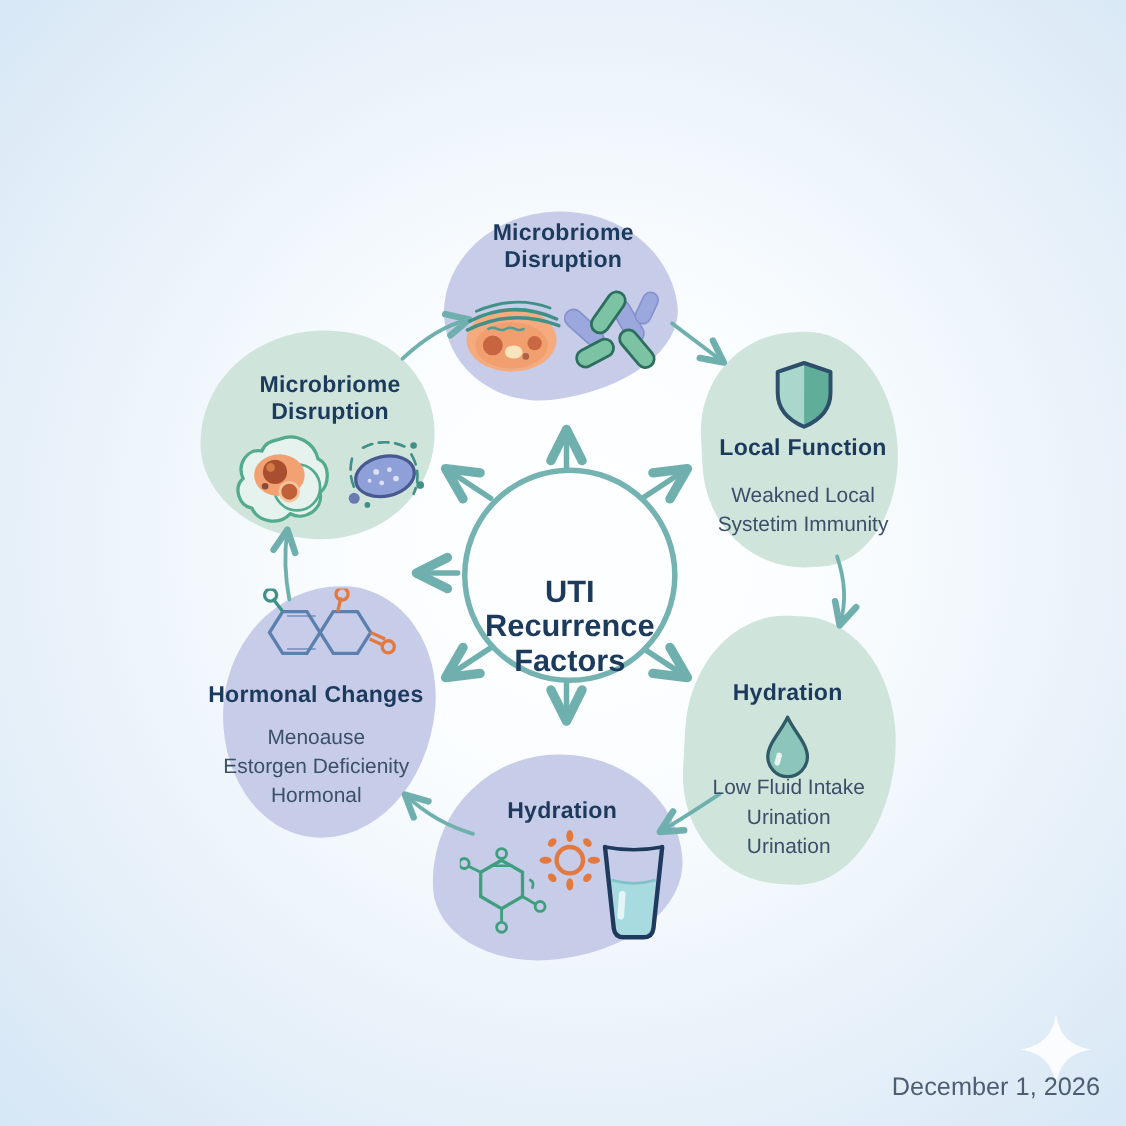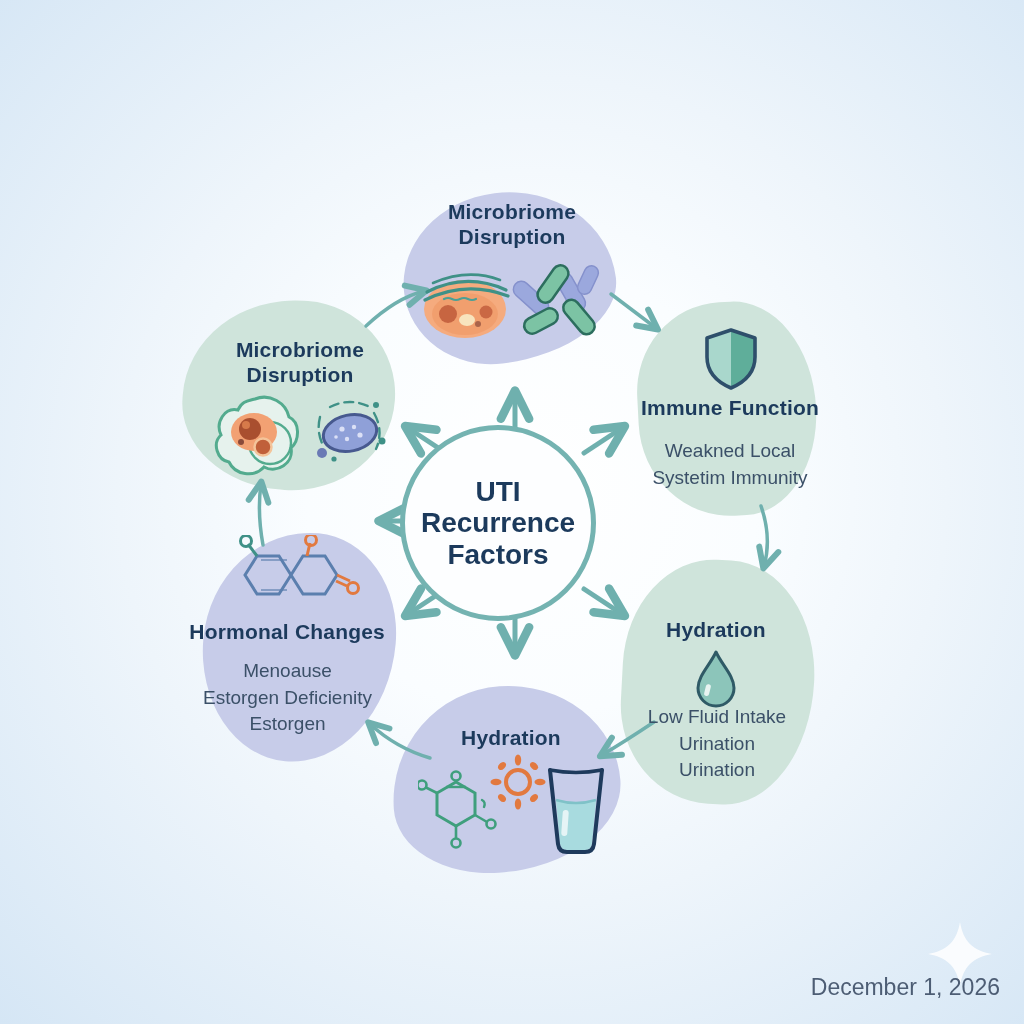--- a/index.html
+++ b/index.html
@@ -14,23 +14,23 @@
   .blob.mint{background:#cfe4db;}
   .node-title{
     position:absolute;text-align:center;font-weight:700;color:#1c3a5c;
     font-size:21px;line-height:1.18;letter-spacing:.2px;
   }
   .node-sub{
     position:absolute;text-align:center;font-weight:400;color:#3b5068;
     font-size:19px;line-height:1.4;
   }
   .center-circle{
-    position:absolute;left:400px;top:425px;width:186px;height:186px;
+    position:absolute;left:420px;top:425px;width:186px;height:186px;
     border-radius:50%;border:5px solid #74b3b1;background:#fdfeff;
-    display:flex;align-items:center;justify-content:center;
+    display:flex;align-items:flex-end;justify-content:center;
   }
   .center-text{
     text-align:center;font-weight:700;color:#1c3a5c;font-size:28px;line-height:1.12;
   }
   .arrows{position:absolute;left:0;top:0;}
   .icon-svg{position:absolute;}
   .footer-date{
     position:absolute;right:24px;top:974px;font-size:23px;color:#4d5d74;text-align:right;
   }
   .sparkle{position:absolute;left:928px;top:922px;}
@@ -130,21 +130,21 @@
       <circle cx="68" cy="44" r="3.5" fill="#3f9187"></circle>
       <circle cx="20" cy="62" r="2.6" fill="#3f9187"></circle>
     </g>
   </svg>
 
   <svg class="icon-svg" style="left:702px;top:326px;" width="58" height="66" viewBox="0 0 58 66">
     <path d="M29,4 L53,12 V31 C53,46 43,56 29,62 C15,56 5,46 5,31 V12 Z" fill="#a9d7cc"></path>
     <path d="M29,4 L53,12 V31 C53,46 43,56 29,62 Z" fill="#5fae9a"></path>
     <path d="M29,4 L53,12 V31 C53,46 43,56 29,62 C15,56 5,46 5,31 V12 Z" fill="none" stroke="#2e4f6b" stroke-width="3.6" stroke-linejoin="round"></path>
   </svg>
-  <div class="node-title" style="left:630px;top:396px;width:200px;">Immune Function</div>
+  <div class="node-title" style="left:630px;top:396px;width:200px;">Local Function</div>
   <div class="node-sub" style="left:625px;top:438px;width:210px;">
     <div>Weakned Local</div>
     <div>Systetim Immunity</div>
   </div>
 
   <svg class="icon-svg" style="left:225px;top:535px;" width="135" height="85" viewBox="0 0 135 85">
     <polygon points="20,40 32,21 54,21 66,40 54,59 32,59" fill="none" stroke="#5b7fae" stroke-width="3"></polygon>
     <polygon points="66,40 78,21 100,21 112,40 100,59 78,59" fill="none" stroke="#5b7fae" stroke-width="3"></polygon>
     <path d="M36,25 L62,25 M36,55 L62,55" stroke="#5b7fae" stroke-width="2" opacity="0.6"></path>
     <line x1="32" y1="21" x2="23" y2="9" stroke="#3f9187" stroke-width="3"></line>
@@ -152,21 +152,21 @@
     <line x1="82" y1="21" x2="85" y2="8" stroke="#e2793f" stroke-width="3"></line>
     <circle cx="86" cy="5" r="5.5" fill="none" stroke="#e2793f" stroke-width="3"></circle>
     <line x1="112" y1="40" x2="125" y2="46" stroke="#e2793f" stroke-width="3"></line>
     <line x1="111" y1="46" x2="122" y2="51" stroke="#e2793f" stroke-width="3"></line>
     <circle cx="128" cy="53" r="5.5" fill="none" stroke="#e2793f" stroke-width="3"></circle>
   </svg>
   <div class="node-title" style="left:185px;top:620px;width:200px;text-align:right;">Hormonal Changes</div>
   <div class="node-sub" style="left:180px;top:658px;width:215px;text-align:center;">
     <div>Menoause</div>
     <div>Estorgen Deficienity</div>
-    <div>Estorgen</div>
+    <div>Hormonal</div>
   </div>
 
   <div class="node-title" style="left:411px;top:726px;width:200px;">Hydration</div>
   <svg class="icon-svg" style="left:418px;top:752px;" width="190" height="110" viewBox="0 0 190 110">
     <g>
       <polygon points="38,30 57,41 57,63 38,74 19,63 19,41" fill="none" stroke="#3f9f7d" stroke-width="3"></polygon>
       <path d="M28,35 L48,35" stroke="#3f9f7d" stroke-width="2.4"></path>
       <line x1="19" y1="41" x2="7" y2="35" stroke="#3f9f7d" stroke-width="2.6"></line>
       <circle cx="4" cy="33" r="4.5" fill="none" stroke="#3f9f7d" stroke-width="2.6"></circle>
       <line x1="38" y1="74" x2="38" y2="86" stroke="#3f9f7d" stroke-width="2.6"></line>

